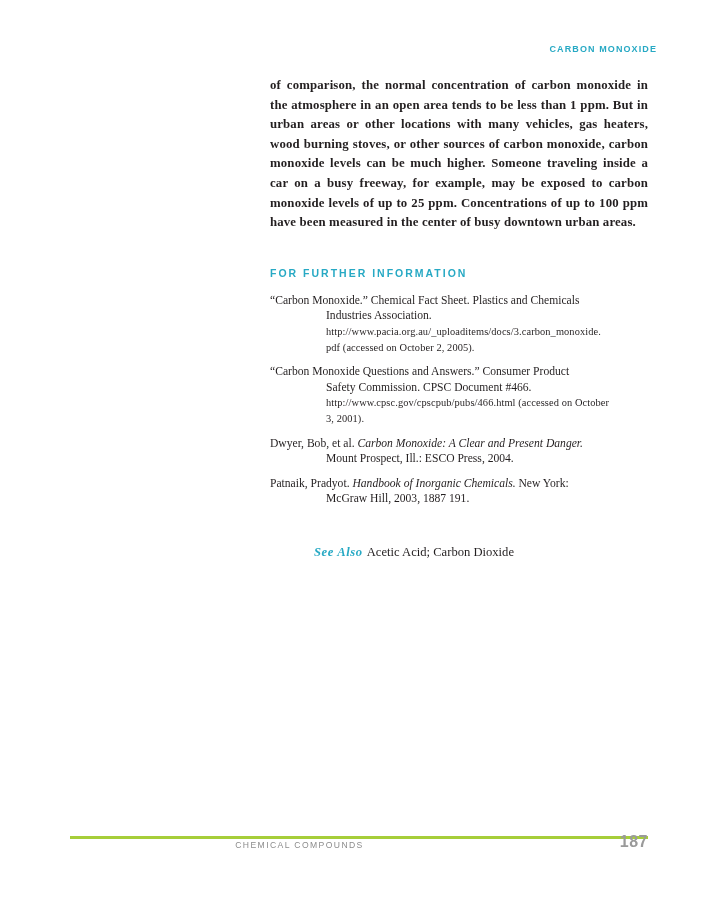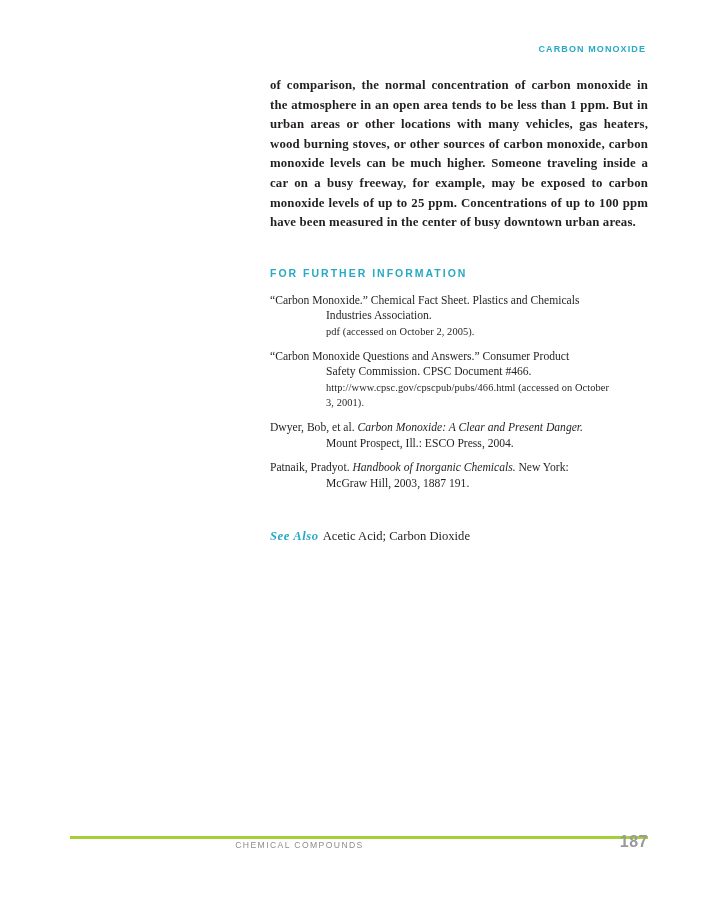--- a/index.html
+++ b/index.html
@@ -17,21 +17,21 @@
   }
   .page {
     position: absolute;
     left: 0;
     top: 0;
     width: 705px;
     height: 900px;
   }
   .running-head {
     position: absolute;
-    right: 59px;
+    right: 48px;
     top: 44px;
     font-family: "Liberation Sans", sans-serif;
     font-size: 9px;
     font-weight: bold;
     letter-spacing: 1.1px;
     color: #27a9c4;
     text-transform: uppercase;
     text-align: right;
   }
   .content {
@@ -81,20 +81,21 @@
     margin-top: 36px;
     font-size: 12.6px;
     line-height: 18px;
   }
   .see-also .sa-label {
     font-style: italic;
     font-weight: bold;
     color: #27a9c4;
     letter-spacing: 0.6px;
     margin-right: 4px;
+    margin-left: 44px;
   }
   .footer-rule {
     position: absolute;
     left: 70px;
     top: 836px;
     width: 578px;
     height: 3px;
     background: #a6ce39;
   }
   .footer-center {
@@ -129,20 +130,21 @@
 
   <div class="content">
 
     <p class="body-text">of comparison, the normal concentration of carbon monoxide in the atmosphere in an open area tends to be less than 1 ppm. But in urban areas or other locations with many vehicles, gas heaters, wood burning stoves, or other sources of carbon monoxide, carbon monoxide levels can be much higher. Someone traveling inside a car on a busy freeway, for example, may be exposed to carbon monoxide levels of up to 25 ppm. Concentrations of up to 100 ppm have been measured in the center of busy downtown urban areas.</p>
 
     <div class="section-head">FOR FURTHER INFORMATION</div>
 
     <div class="ref">
       <span>“Carbon Monoxide.” Chemical Fact Sheet. Plastics and Chemicals</span>
       <span class="ref-line">Industries Association.</span>
+      <span class="ref-line url">http://www.pacia.org.au/_uploaditems/docs/3.carbon_monoxide.</span>
       <span class="ref-line url">pdf (accessed on October 2, 2005).</span>
     </div>
 
     <div class="ref">
       <span>“Carbon Monoxide Questions and Answers.” Consumer Product</span>
       <span class="ref-line">Safety Commission. CPSC Document #466.</span>
       <span class="ref-line url">http://www.cpsc.gov/cpscpub/pubs/466.html (accessed on October</span>
       <span class="ref-line url">3, 2001).</span>
     </div>
 

